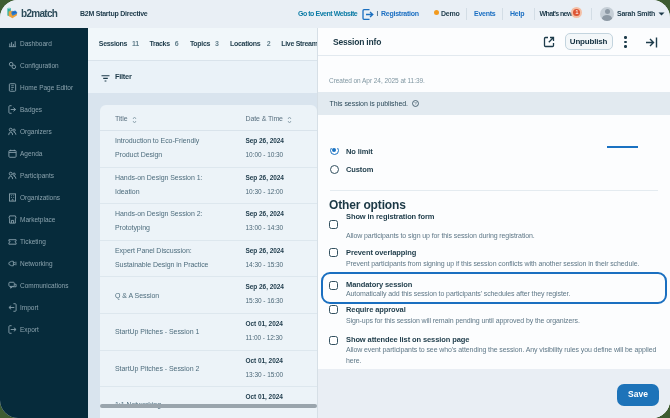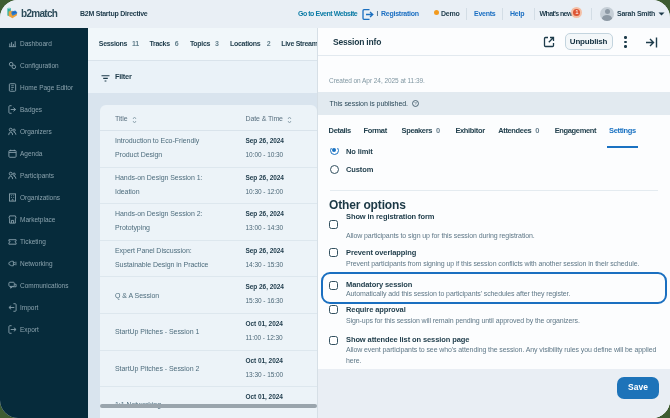--- a/index.html
+++ b/index.html
@@ -60,21 +60,21 @@
 .radio-sel:after { content:""; position:absolute; left:1px; top:1px; width:4px; height:4px; border-radius:50%; background:#1a72c2; }
 .rlabel { position:absolute; left:28px; font-size:7.5px; font-weight:bold; letter-spacing:-0.1px; color:#1c3a48; line-height:9px; }
 .divider { position:absolute; left:11.5px; width:328px; height:1px; background:#e4ebf0; }
 .sechead { position:absolute; left:11px; font-size:12px; font-weight:bold; letter-spacing:-0.15px; color:#1b3845; line-height:9px; }
 .cb { position:absolute; left:11px; width:9px; height:9px; border:1.5px solid #32505f; border-radius:2.5px; background:#fff; }
 .cblabel { position:absolute; left:28px; font-size:7.5px; font-weight:bold; letter-spacing:-0.1px; color:#1c3a48; white-space:nowrap; line-height:9px; }
 .cbdesc { position:absolute; left:28px; font-size:7px; letter-spacing:-0.1px; color:#5f7887; white-space:nowrap; line-height:8px; }
 .hlbox { position:absolute; left:3px; top:123.6px; width:345.6px; height:32px; border:2px solid #1a6fc0; border-radius:9px; }
 .pfoot { position:absolute; left:0; top:341px; width:353px; height:49px; background:#e9eef4; }
 .discard { position:absolute; left:258px; top:0; height:49px; line-height:49px; font-size:8px; font-weight:bold; letter-spacing:-0.2px; color:#27454f; }
-.savebtn { position:absolute; left:298.7px; top:8px; width:42.7px; height:21.5px; background:#1d73b9; border-radius:7px; color:#fff; font-size:8.5px; font-weight:bold; text-align:center; line-height:21.5px; }
+.savebtn { position:absolute; left:298.7px; top:15px; width:42.7px; height:21.5px; background:#1d73b9; border-radius:7px; color:#fff; font-size:8.5px; font-weight:bold; text-align:center; line-height:21.5px; }
 </style>
 </head>
 <body>
 <div class="bg">
 <div class="win">
 
   <div class="topbar">
     <svg class="abs" style="left:7px; top:7px;" width="11" height="12" viewBox="0 0 11 12">
       <path d="M0.4 1.2 L1.9 0.5 L3.7 1.1 L2.2 1.9 Z" fill="#8fd8cc"></path>
       <path d="M0.4 1.2 L2.2 1.9 L2.2 9.3 L0.4 8.4 Z" fill="#27b3a2"></path>
@@ -296,29 +296,20 @@
       </svg>
     </div>
     <div class="pcreated">Created on Apr 24, 2025 at 11:39.</div>
     <div class="pbanner">
       <span>This session is published.</span>
       <svg class="abs" style="left:93.8px; top:8.2px;" width="7" height="7" viewBox="0 0 8 8">
         <circle cx="4" cy="4" r="3.4" stroke="#2a4858" stroke-width="0.9" fill="none"></circle>
         <text x="4" y="6" text-anchor="middle" font-size="5" fill="#2a4858" font-family="Liberation Sans">?</text>
       </svg>
     </div>
-    <div class="ptabs">
-      <div class="ptab" style="left:10.6px;">Details</div>
-      <div class="ptab" style="left:45.5px;">Format</div>
-      <div class="ptab" style="left:83.5px;">Speakers<span class="n">0</span></div>
-      <div class="ptab" style="left:137.4px;">Exhibitor</div>
-      <div class="ptab" style="left:180.2px;">Attendees<span class="n">0</span></div>
-      <div class="ptab" style="left:236.7px;">Engagement</div>
-      <div class="ptab ptab-active" style="left:291.1px;">Settings</div>
-    </div>
     <div class="ptab-underline"></div>
     <div class="pcontent">
       <div class="radio radio-sel" style="left:12px; top:-2px;"></div>
       <div class="rlabel" style="top:-1.5px;">No limit</div>
       <div class="radio" style="left:12px; top:17px;"></div>
       <div class="rlabel" style="top:17px;">Custom</div>
       <div class="divider" style="top:41.6px;"></div>
       <div class="sechead" style="top:53px;">Other options</div>
       <div class="cb" style="top:72.4px;"></div>
       <div class="cblabel" style="top:64px;">Show in registration form</div>

